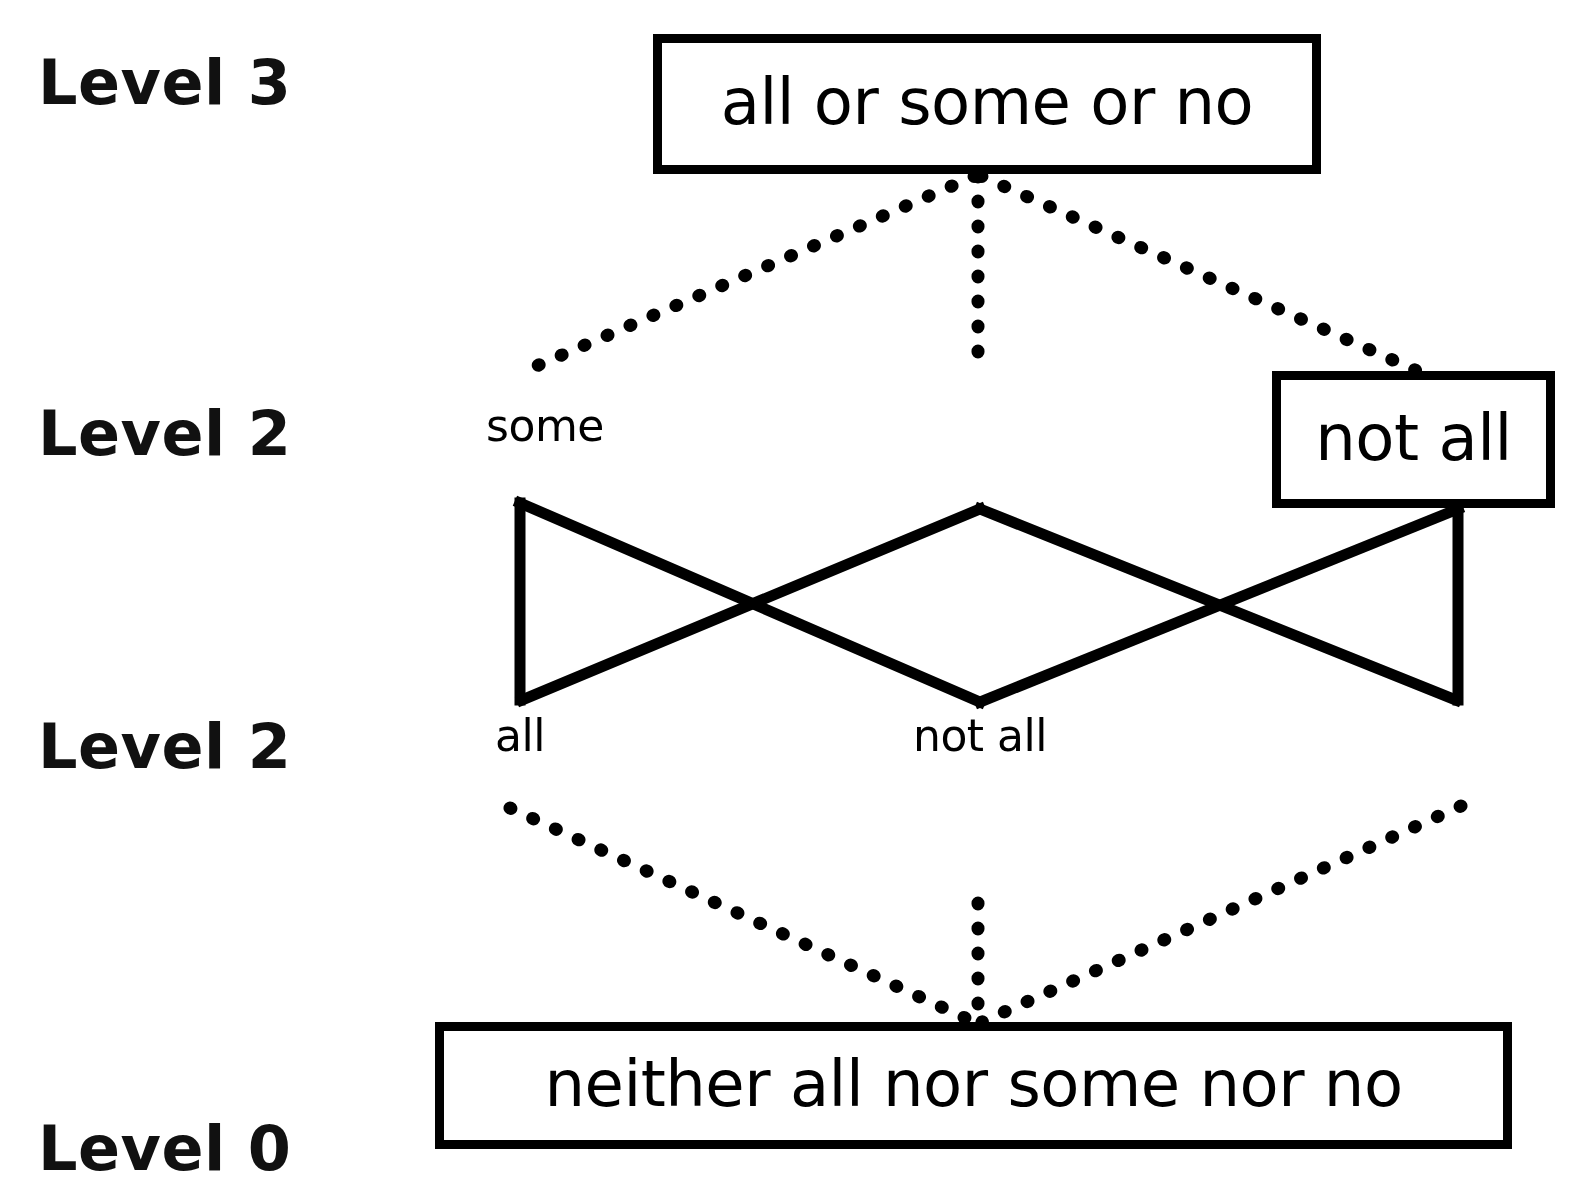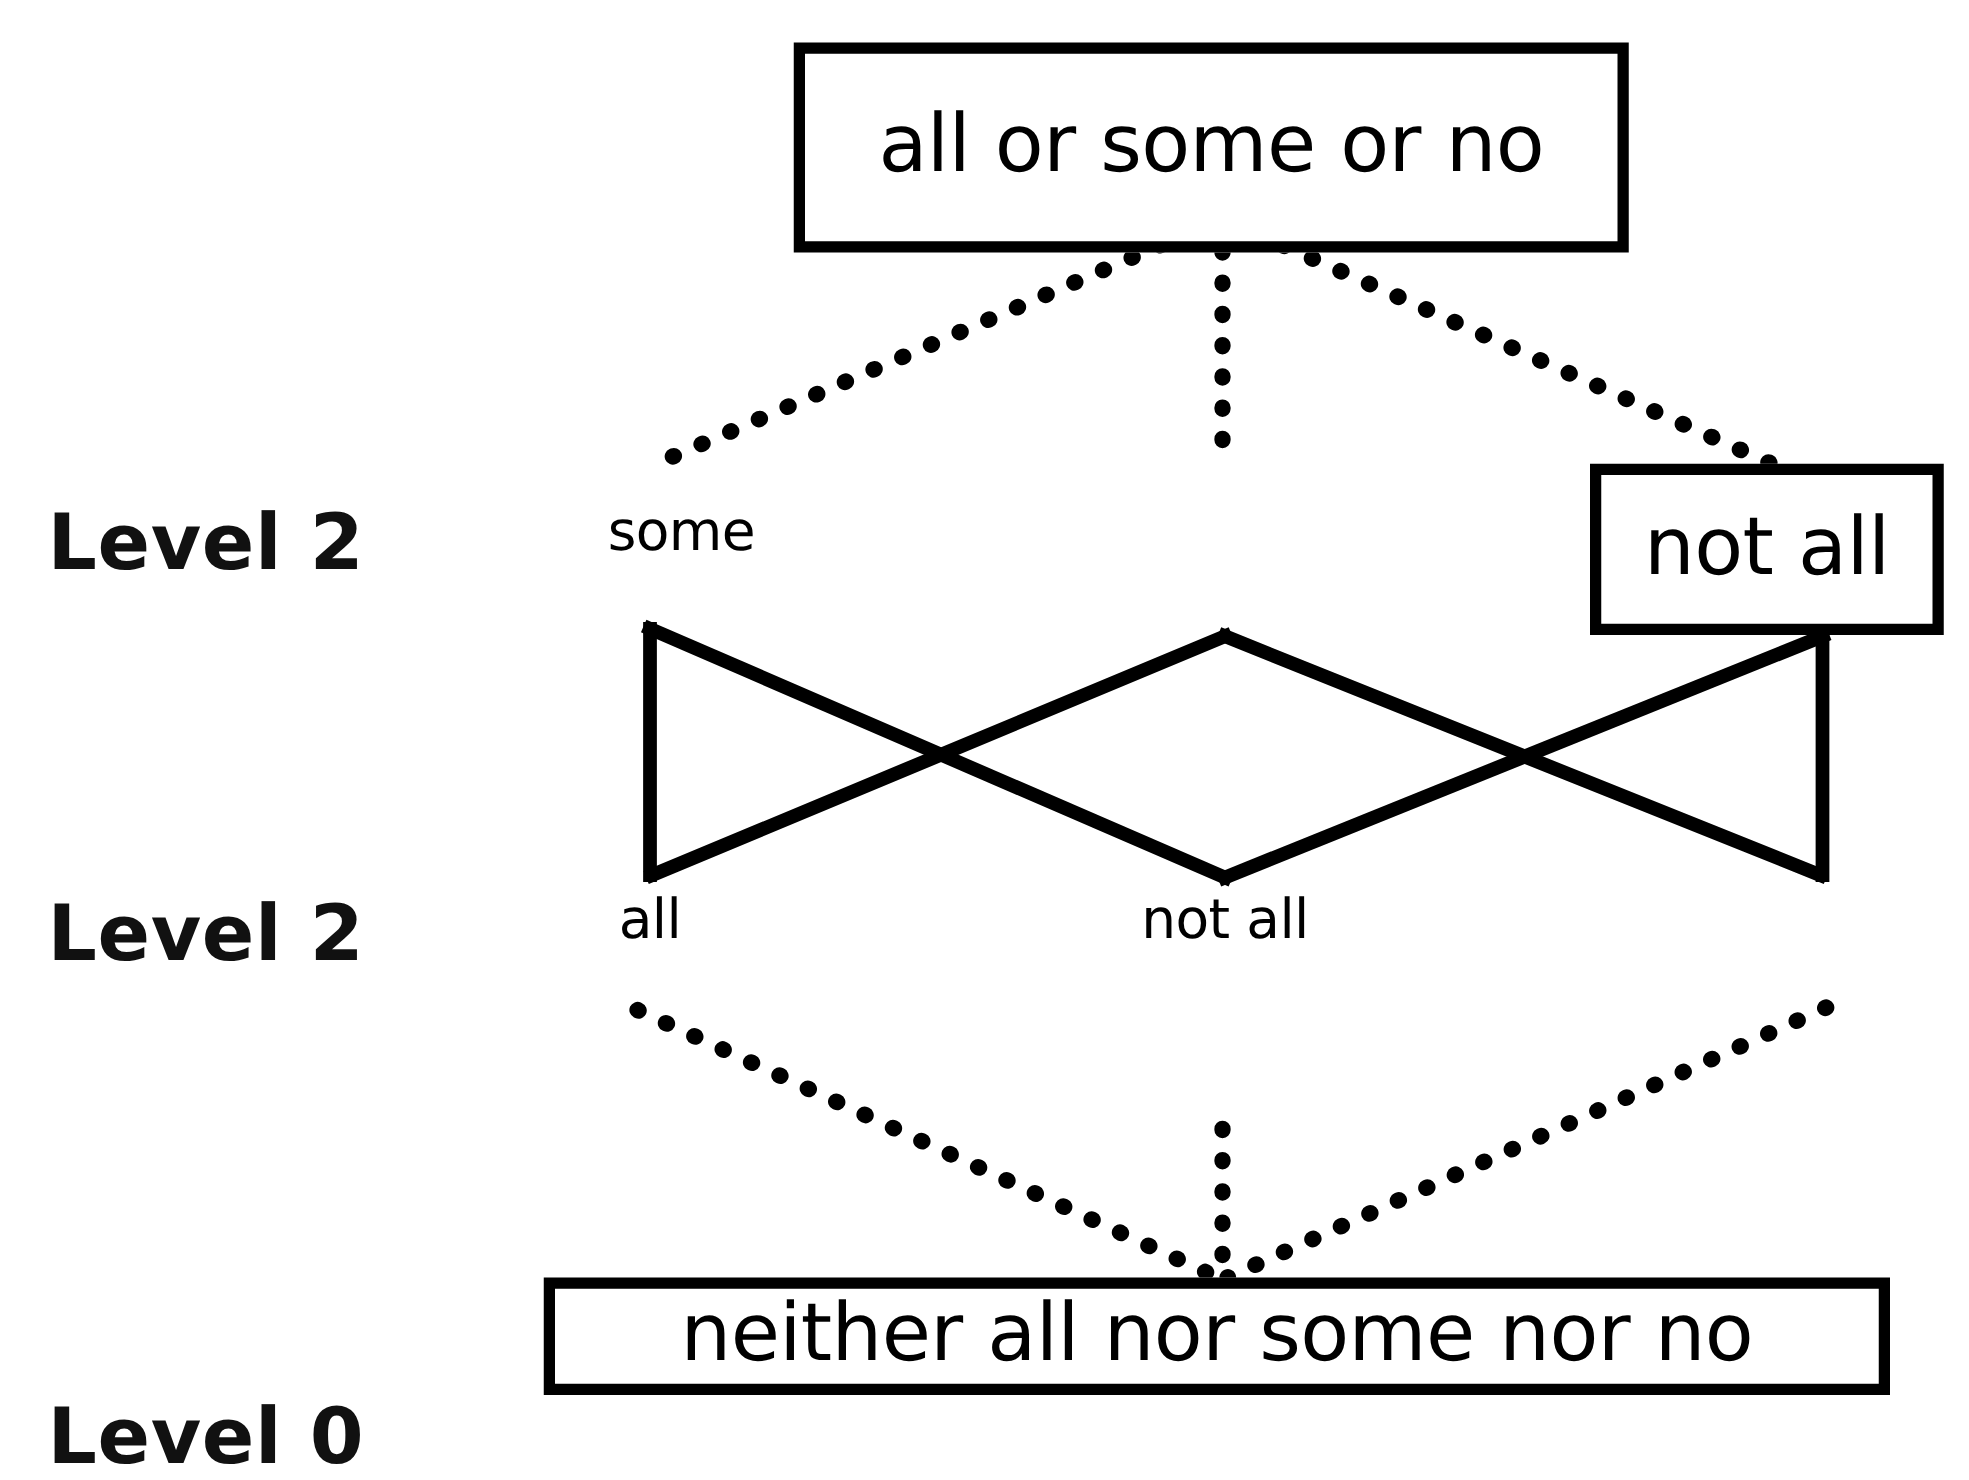--- a/index.html
+++ b/index.html
@@ -102,25 +102,26 @@
 
     <path class="dotted-edge" d="M 975 176 L 518 374"></path>
     <path class="dotted-edge" d="M 978 176 L 978 372"></path>
     <path class="dotted-edge" d="M 981 176 L 1424 374"></path>
 
     <path class="dotted-edge" d="M 510 808 L 974 1022"></path>
     <path class="dotted-edge" d="M 978 903 L 978 1022"></path>
     <path class="dotted-edge" d="M 1461 806 L 982 1022"></path>
   </svg>
 
+  <div class="level-label" style="top: 52px;">Level 3</div>
   <div class="level-label" style="top: 403px;">Level 2</div>
   <div class="level-label" style="top: 716px;">Level 2</div>
   <div class="level-label" style="top: 1118px;">Level 0</div>
 
-  <div class="node-box" style="left: 635px; top: 34px; width: 668px; height: 168px;">
+  <div class="node-box" style="left: 653px; top: 34px; width: 668px; height: 140px;">
     <span class="node-text">all or some or no</span>
   </div>
 
   <div class="node-plain" style="left: 445px; top: 403px; width: 200px;">
     <span>some</span>
   </div>
 
 
   <div class="node-box" style="left: 1272px; top: 371px; width: 283px; height: 137px;">
     <span class="node-text">not all</span>
@@ -128,17 +129,17 @@
 
   <div class="node-plain" style="left: 440px; top: 713px; width: 160px;">
     <span>all</span>
   </div>
 
   <div class="node-plain two-line" style="left: 760px; top: 713px; width: 440px;">
     <div>not all</div>
   </div>
 
 
-  <div class="node-box" style="left: 435px; top: 1022px; width: 1077px; height: 94px;">
+  <div class="node-box" style="left: 435px; top: 1022px; width: 1077px; height: 127px;">
     <span class="node-text">neither all nor some nor no</span>
   </div>
 
 </div>
 
 </body></html>

